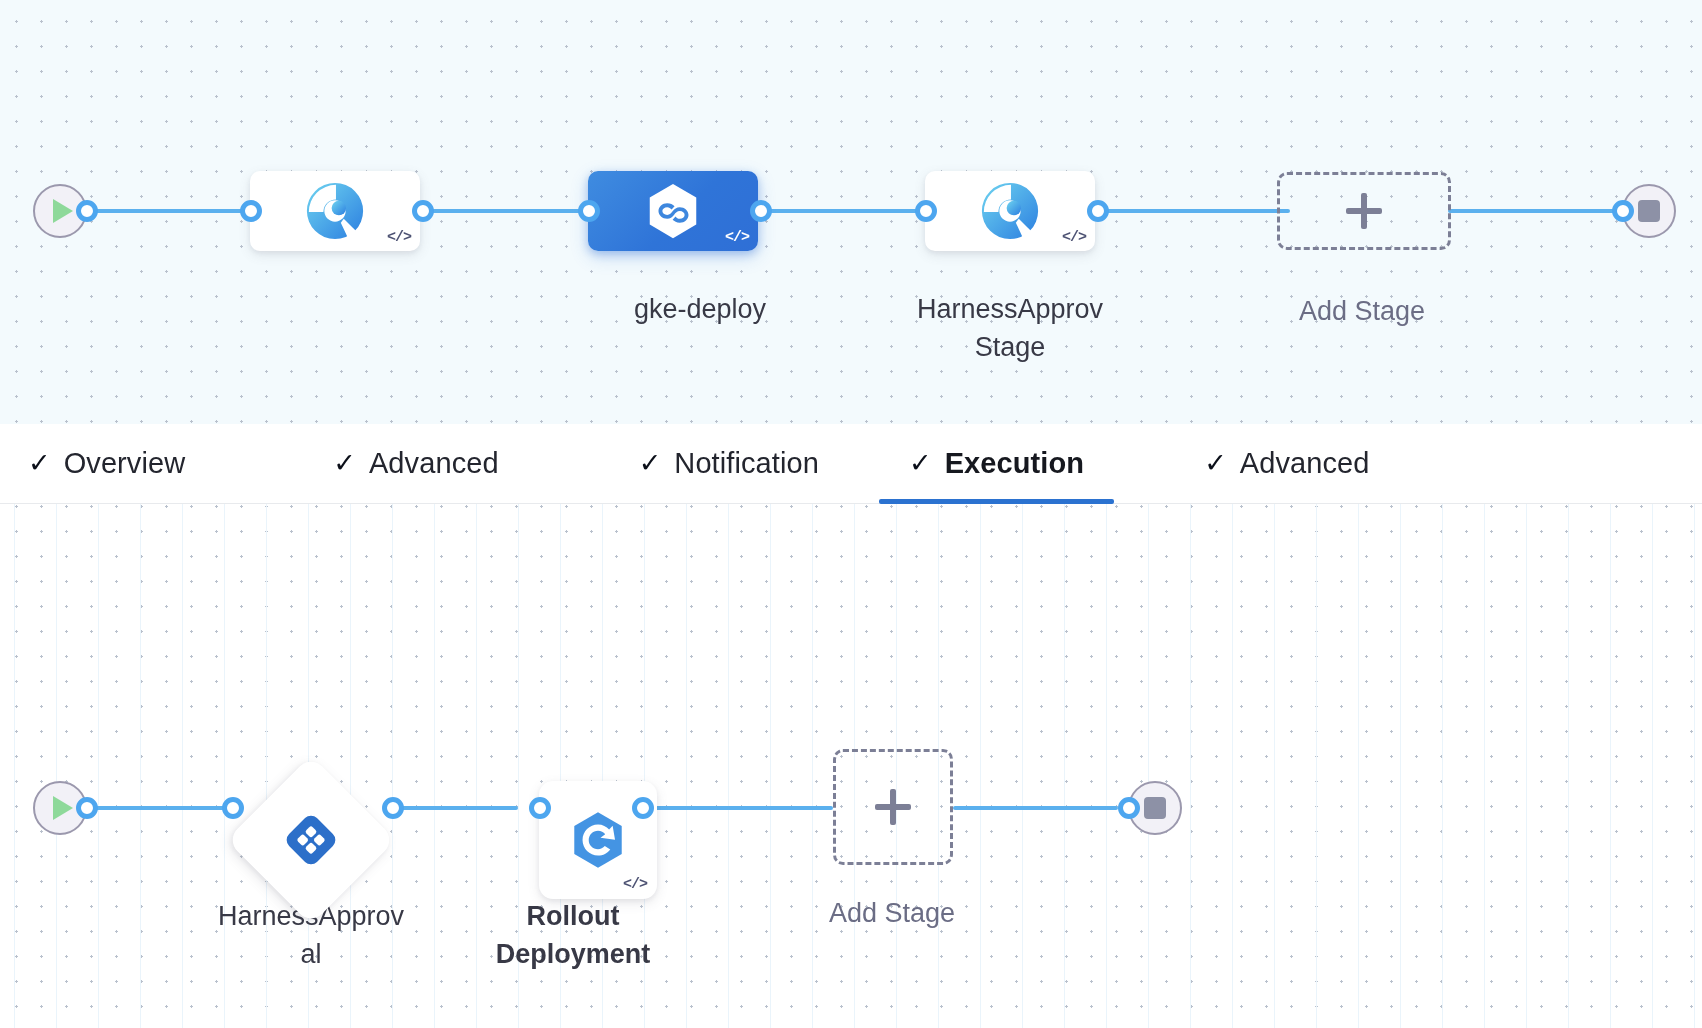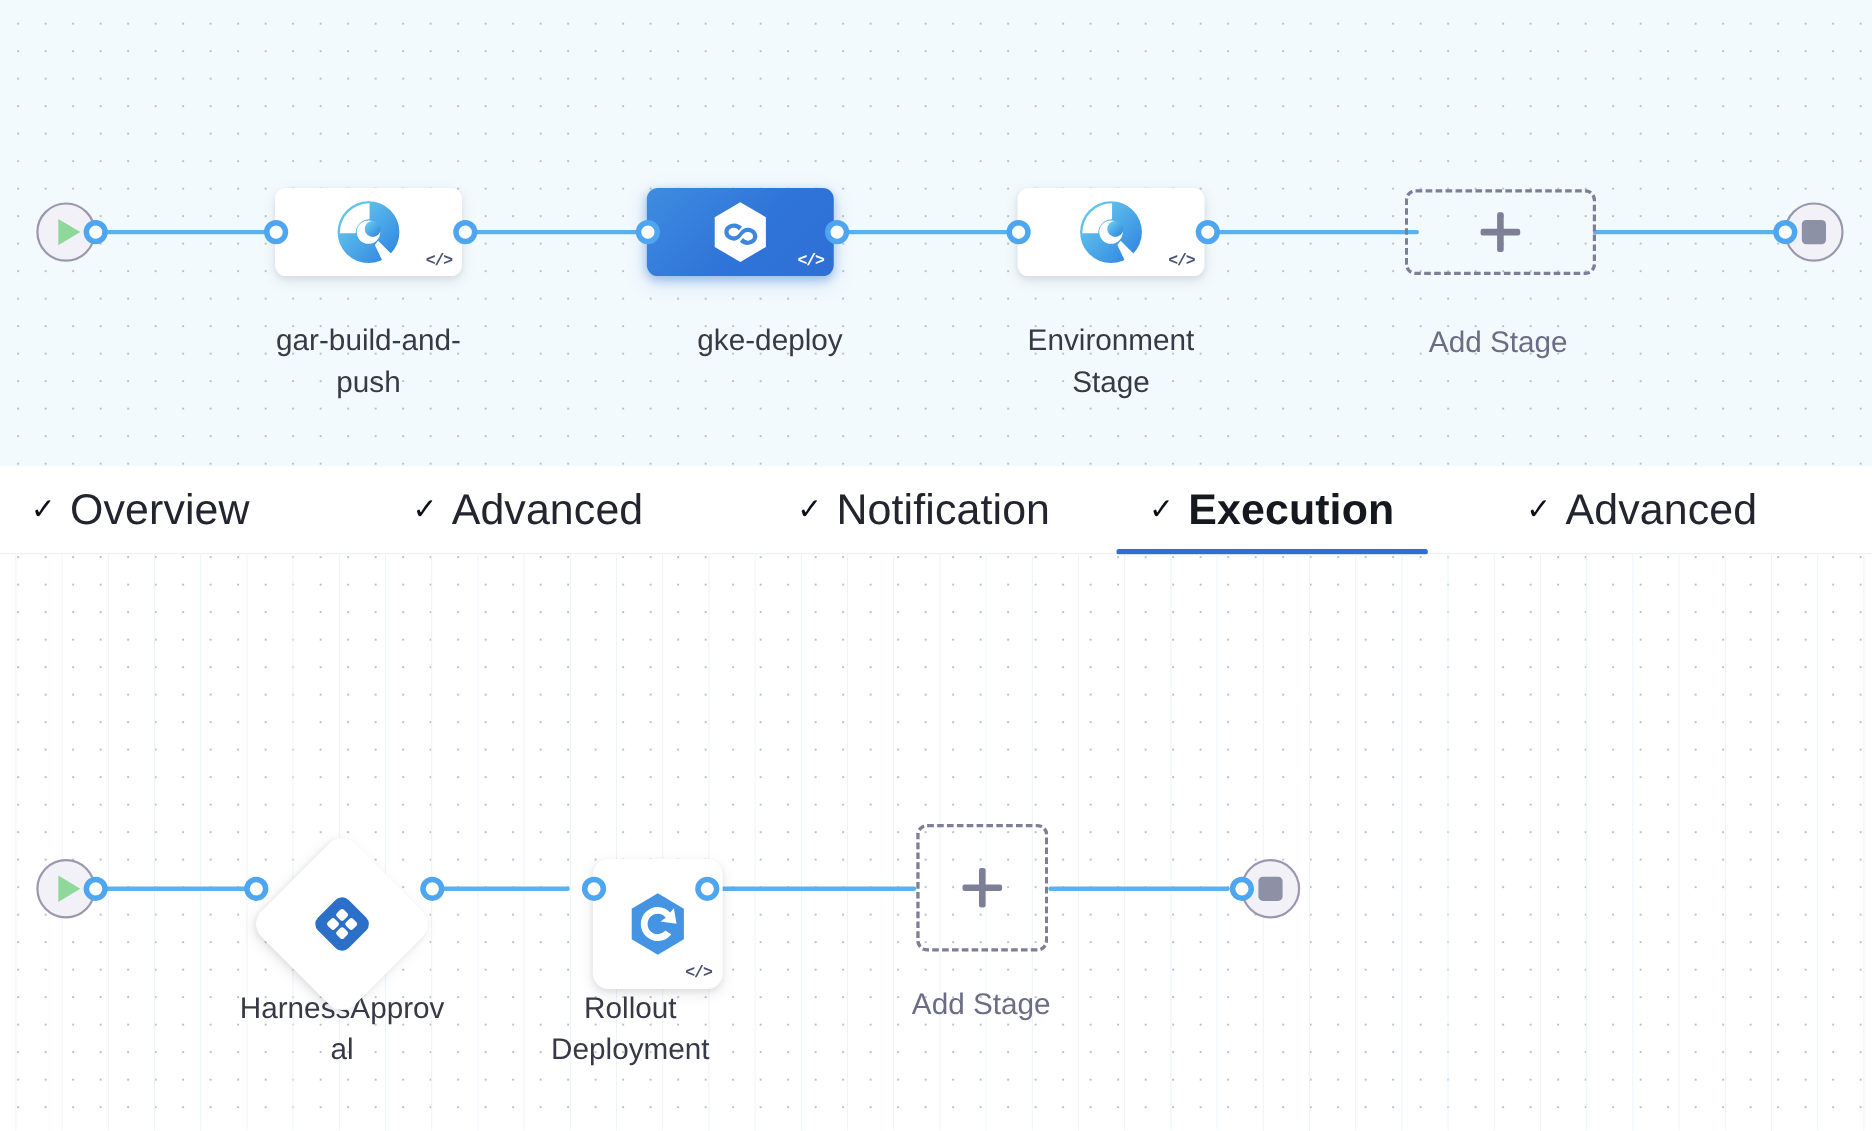--- a/index.html
+++ b/index.html
@@ -50,21 +50,21 @@
     box-sizing: border-box;
   }
   .tab .check {
     font-size: 27px;
     line-height: 1;
     color: #0b0f19;
     margin-right: 13px;
     font-weight: 500;
   }
   .tab .tab-label {
-    font-size: 39px;
+    font-size: 29px;
     color: #23252e;
     letter-spacing: .1px;
   }
   .tab.active .tab-label { font-weight: bold; color: #16181f; }
   .tab.active::after {
     content: "";
     position: absolute;
     left: 0; right: 0;
     bottom: -1px;
     height: 5px;
@@ -265,22 +265,20 @@
       <circle cx="32" cy="32" r="11" fill="#ffffff"></circle>
       <circle cx="36" cy="29" r="7.5" fill="url(#g1)"></circle>
       <path d="M36 29 L58 8 L62 16 Z" fill="#ffffff" opacity="0"></path>
       <path d="M33 5 L33 20 A13 13 0 0 0 20 33 L5 33 A28 28 0 0 1 33 5Z" fill="#ffffff"></path>
       <path d="M41 40 L54 53 A28 28 0 0 1 45 59 L38 44Z" fill="#ffffff"></path>
     </svg>
     <span class="code-badge">&lt;/&gt;</span>
   </div>
   <div class="port" style="left:240px; top:200px;"></div>
   <div class="port" style="left:412px; top:200px;"></div>
-  <div class="node-caption" style="left:235px; top:290px; white-space:pre-line;">gar-build-and-
-push</div>
 
   <div class="stage-node selected" style="left:588px; top:171px;">
     <svg width="62" height="62" viewBox="0 0 64 64">
       <path d="M32 4 L56 18 L56 46 L32 60 L8 46 L8 18 Z" fill="#ffffff"></path>
       <path d="M26 24c-5 0-9 3.6-9 8s4 8 9 8c3.2 0 5.2-1.8 7-4 1.8-2.2 3.2-4 6-4 2.8 0 5 1.8 5 4s-2.2 4-5 4c-2 0-3.2-1-4.4-2.4l-3 3.4C33.4 42.6 35.6 44 39 44c5 0 9-3.6 9-8s-4-8-9-8c-3.4 0-5.4 1.8-7.2 4-1.8 2.2-3 4-5.8 4-2.8 0-5-1.8-5-4s2.2-4 5-4c2 0 3.4 1 4.6 2.4l3-3.4C31.6 25.4 29.4 24 26 24Z" fill="#3e87de"></path>
     </svg>
     <span class="code-badge">&lt;/&gt;</span>
   </div>
   <div class="port" style="left:578px; top:200px;"></div>
   <div class="port" style="left:750px; top:200px;"></div>
@@ -291,21 +289,21 @@
       <path d="M32 3A29 29 0 1 0 32 61 29 29 0 1 0 32 3Z" fill="url(#g1)"></path>
       <circle cx="32" cy="32" r="11" fill="#ffffff"></circle>
       <circle cx="36" cy="29" r="7.5" fill="url(#g1)"></circle>
       <path d="M33 5 L33 20 A13 13 0 0 0 20 33 L5 33 A28 28 0 0 1 33 5Z" fill="#ffffff"></path>
       <path d="M41 40 L54 53 A28 28 0 0 1 45 59 L38 44Z" fill="#ffffff"></path>
     </svg>
     <span class="code-badge">&lt;/&gt;</span>
   </div>
   <div class="port" style="left:915px; top:200px;"></div>
   <div class="port" style="left:1087px; top:200px;"></div>
-  <div class="node-caption" style="left:910px; top:290px; white-space:pre-line;">Environment
+  <div class="node-caption" style="left:910px; top:290px; white-space:pre-line;">HarnessApprov
 Stage</div>
 
   <div class="add-node" style="left:1277px; top:172px; width:174px; height:78px;">
     <span class="plus"></span>
   </div>
   <div class="node-caption muted" style="left:1262px; top:292px;">Add Stage</div>
 
   <div class="port" style="left:1612px; top:200px;"></div>
   <div class="terminal" style="left:1622px; top:184px;">
     <span class="stop-sq"></span>
@@ -364,21 +362,21 @@
 
   <div class="step-node" style="left:539px; top:277px;">
     <svg width="66" height="66" viewBox="0 0 64 64">
       <path d="M32 5 L55 18.5 L55 45.5 L32 59 L9 45.5 L9 18.5 Z" fill="#4494e3"></path>
       <path d="M32 17c-8.3 0-15 6.7-15 15s6.7 15 15 15c4.9 0 9.2-2.3 11.9-5.9l-5.3-3.3C36.9 39.6 34.6 41 32 41c-5 0-9-4-9-9s4-9 9-9c2.9 0 5.4 1.3 7 3.4l-4.6 3.4 14.1 1.9-2.3-13.6-3.4 3.8C40.2 19 36.4 17 32 17Z" fill="#ffffff"></path>
     </svg>
     <span class="step-code-badge">&lt;/&gt;</span>
   </div>
   <div class="port" style="left:529px; top:293px;"></div>
   <div class="port" style="left:632px; top:293px;"></div>
-  <div class="node-caption" style="left:473px; top:393px; white-space:pre-line;">Rollout
+  <div class="node-caption" style="left:473px; top:393px; white-space:pre-line;font-weight:bold;">Rollout
 Deployment</div>
 
   <div class="add-node" style="left:833px; top:245px; width:120px; height:116px;">
     <span class="plus"></span>
   </div>
   <div class="node-caption muted" style="left:792px; top:390px;">Add Stage</div>
 
   <div class="port" style="left:1118px; top:293px;"></div>
   <div class="terminal" style="left:1128px; top:277px;">
     <span class="stop-sq"></span>

